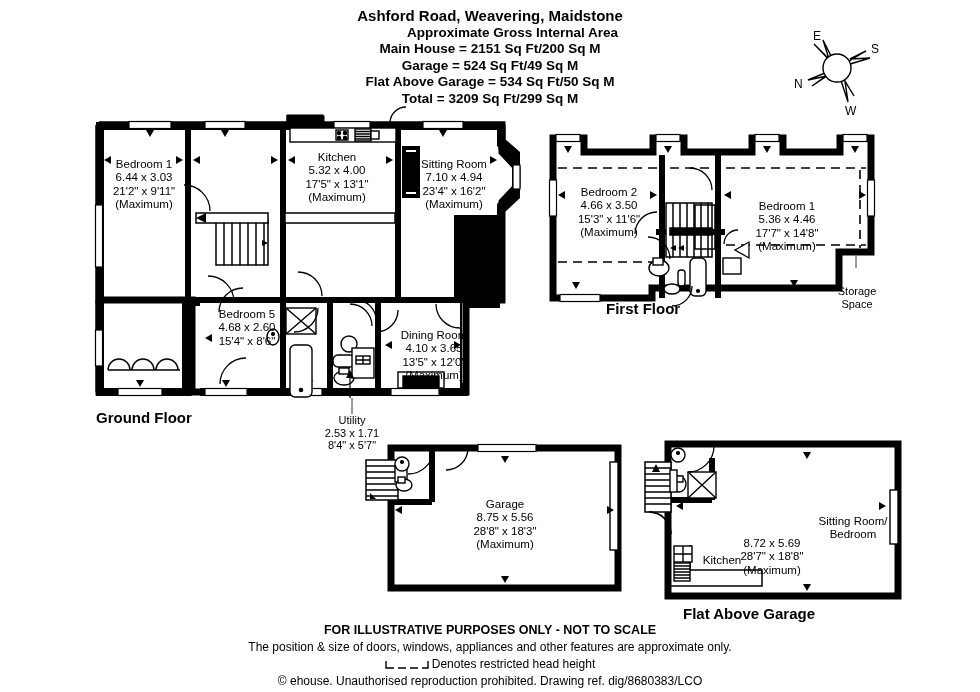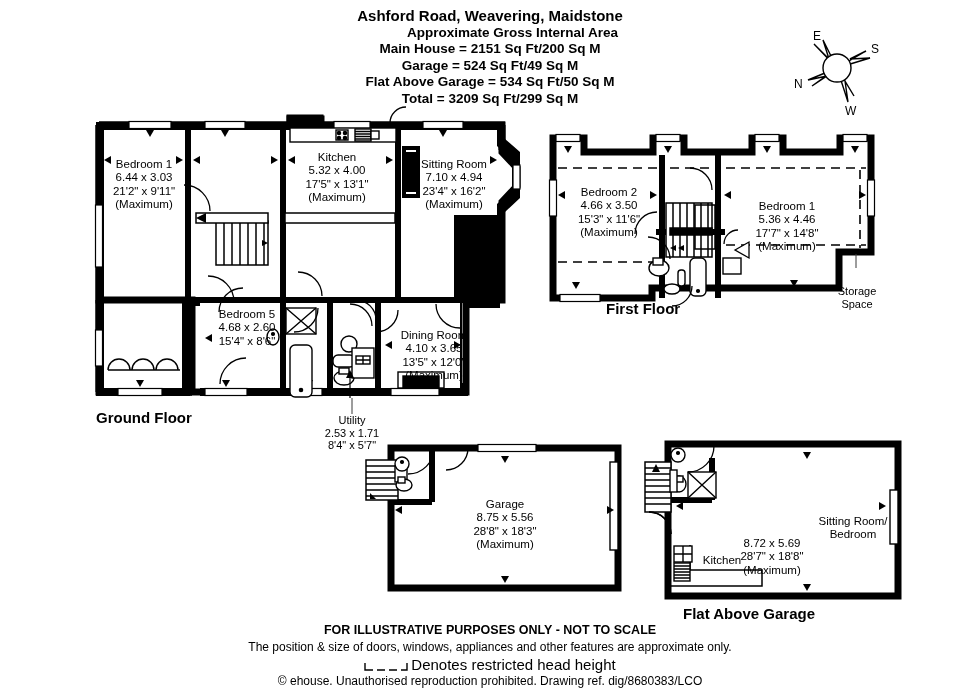--- a/index.html
+++ b/index.html
@@ -73,21 +73,21 @@
 
   
   .footer {
     position: absolute;
     left: 0; top: 622px;
     width: 980px;
     text-align: center;
   }
   .footer .f0 { font-size: 12.5px; font-weight: bold; line-height: 17px; }
   .footer .f1 { font-size: 12px; line-height: 17px; }
-  .footer .f2 { font-size: 15px; line-height: 17px; }
+  .footer .f2 { font-size: 12px; line-height: 17px; }
   .footer .f3 { font-size: 12px; line-height: 17px; }
   .dash-legend {
     display: inline-block;
     width: 44px; height: 9px;
     position: relative;
     top: 1px;
     margin-right: 3px;
   }
 
   svg { display: block; }

